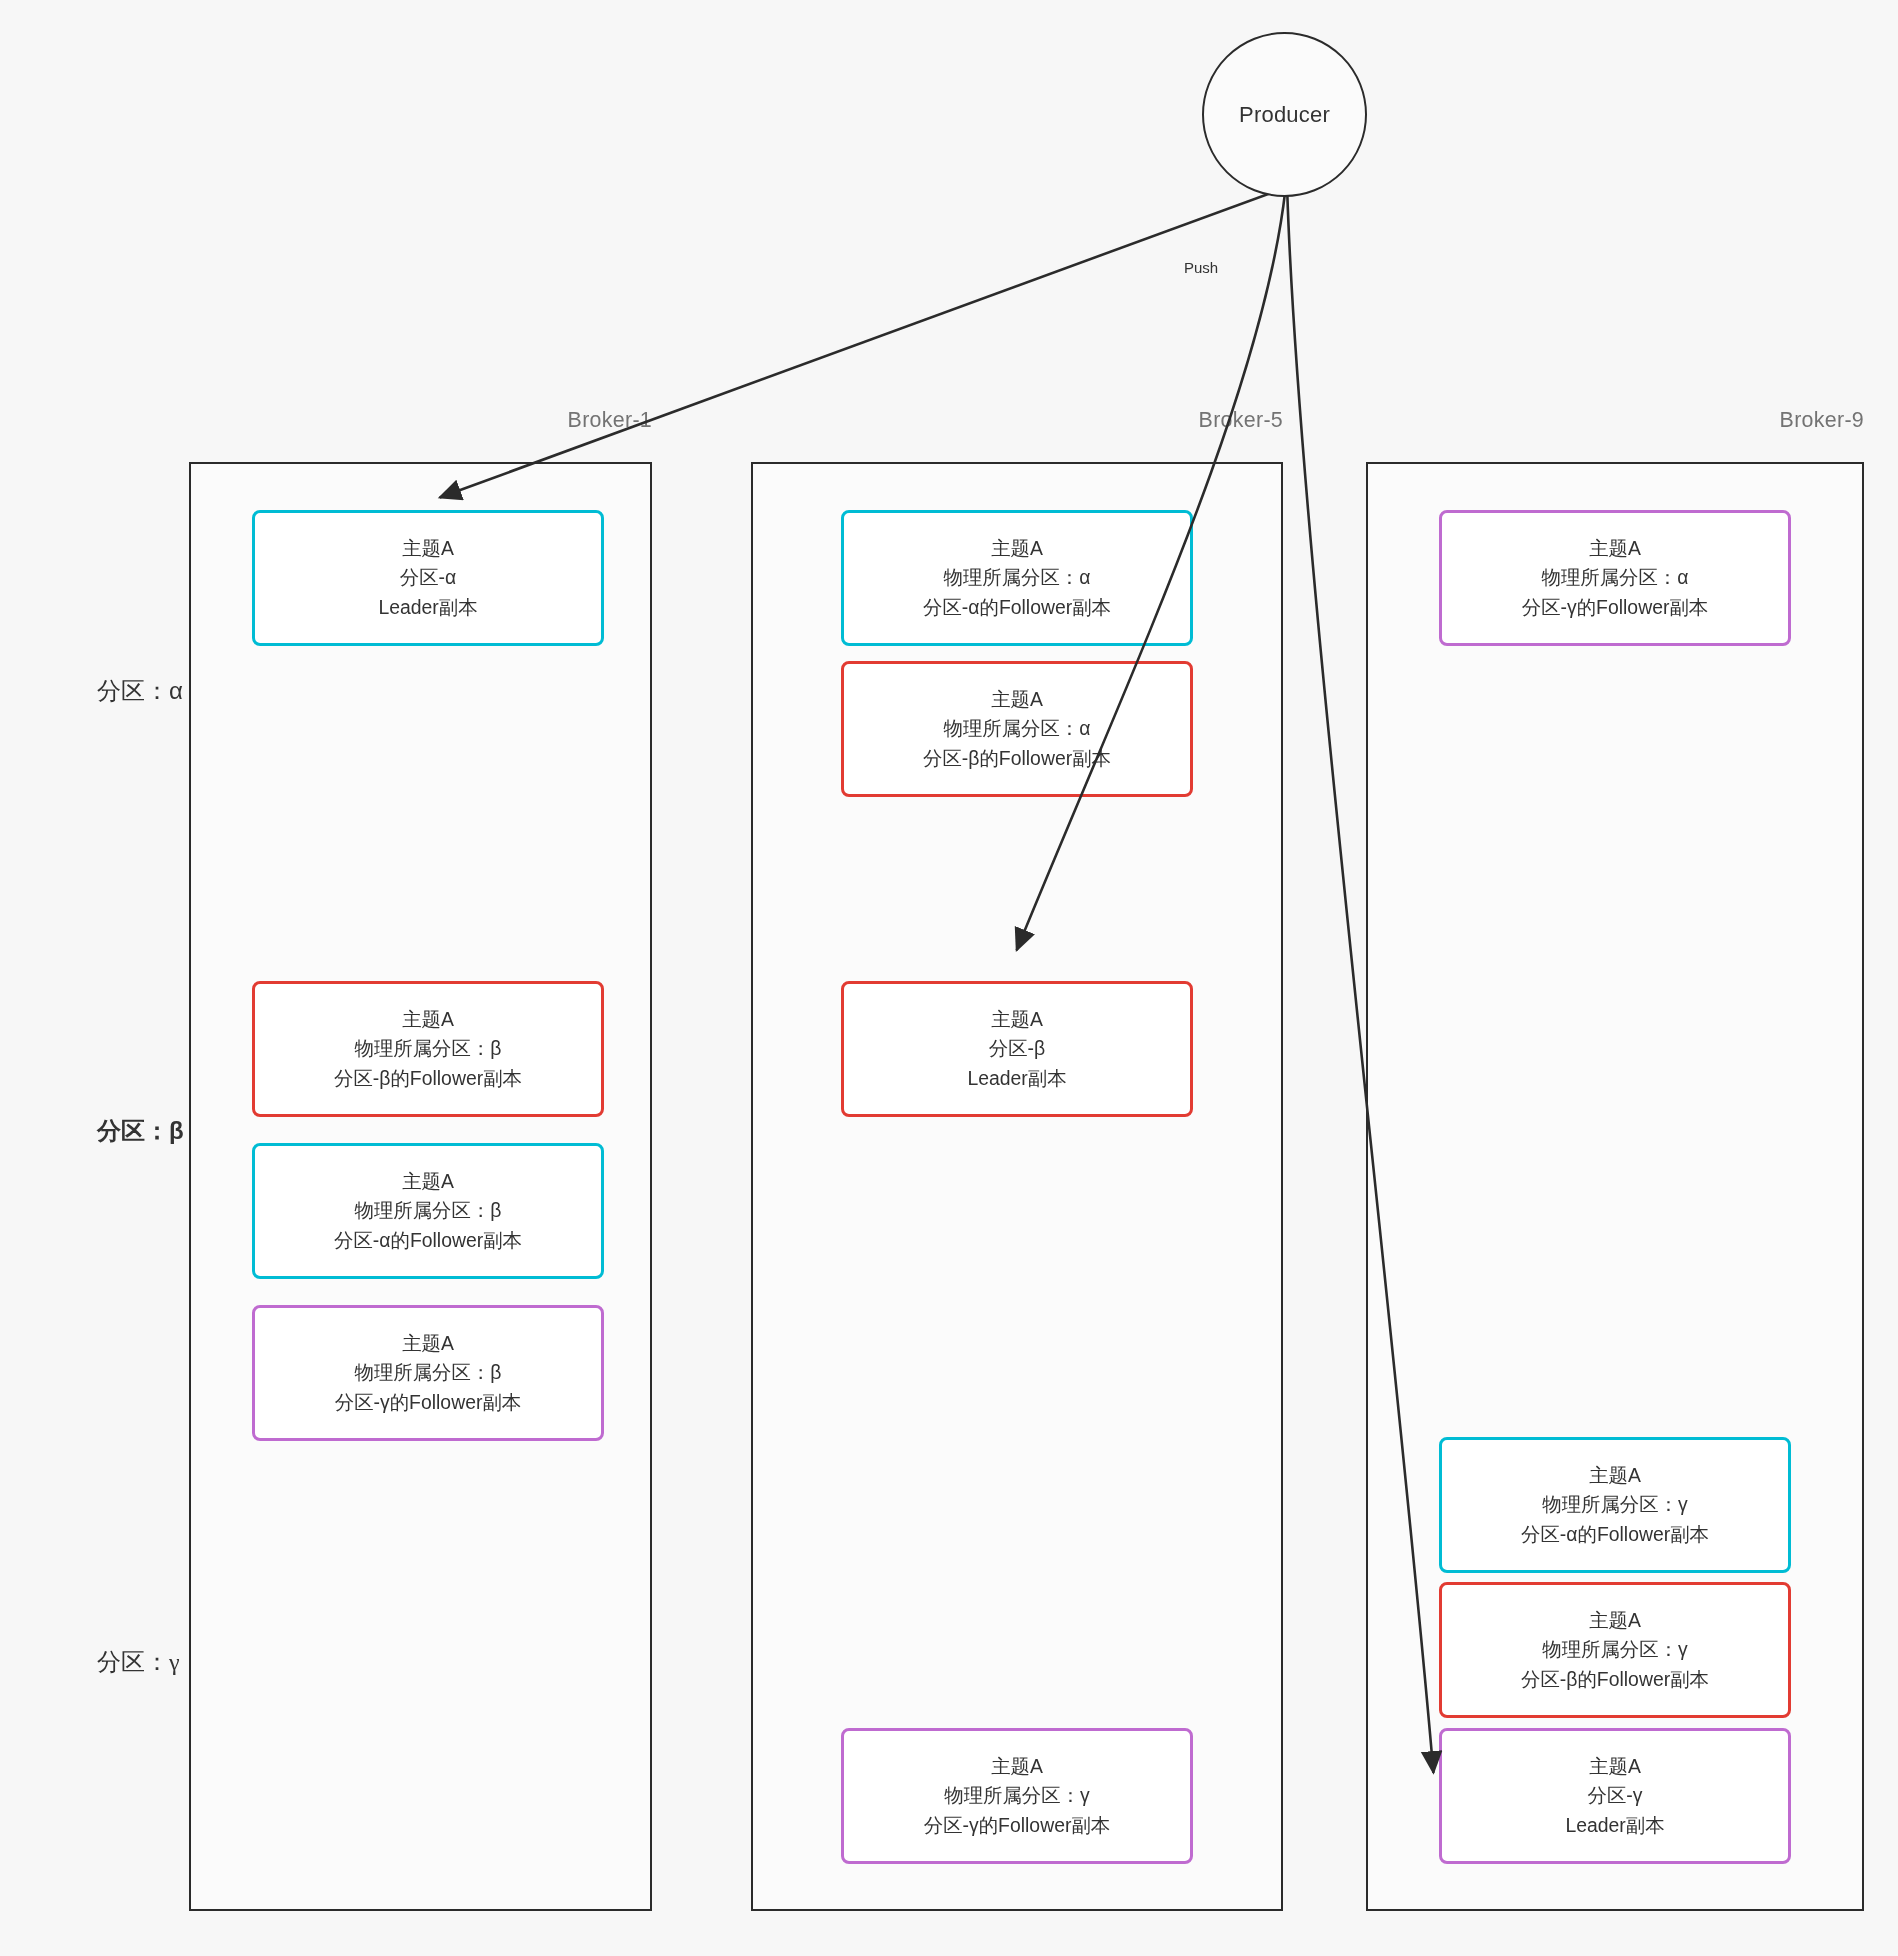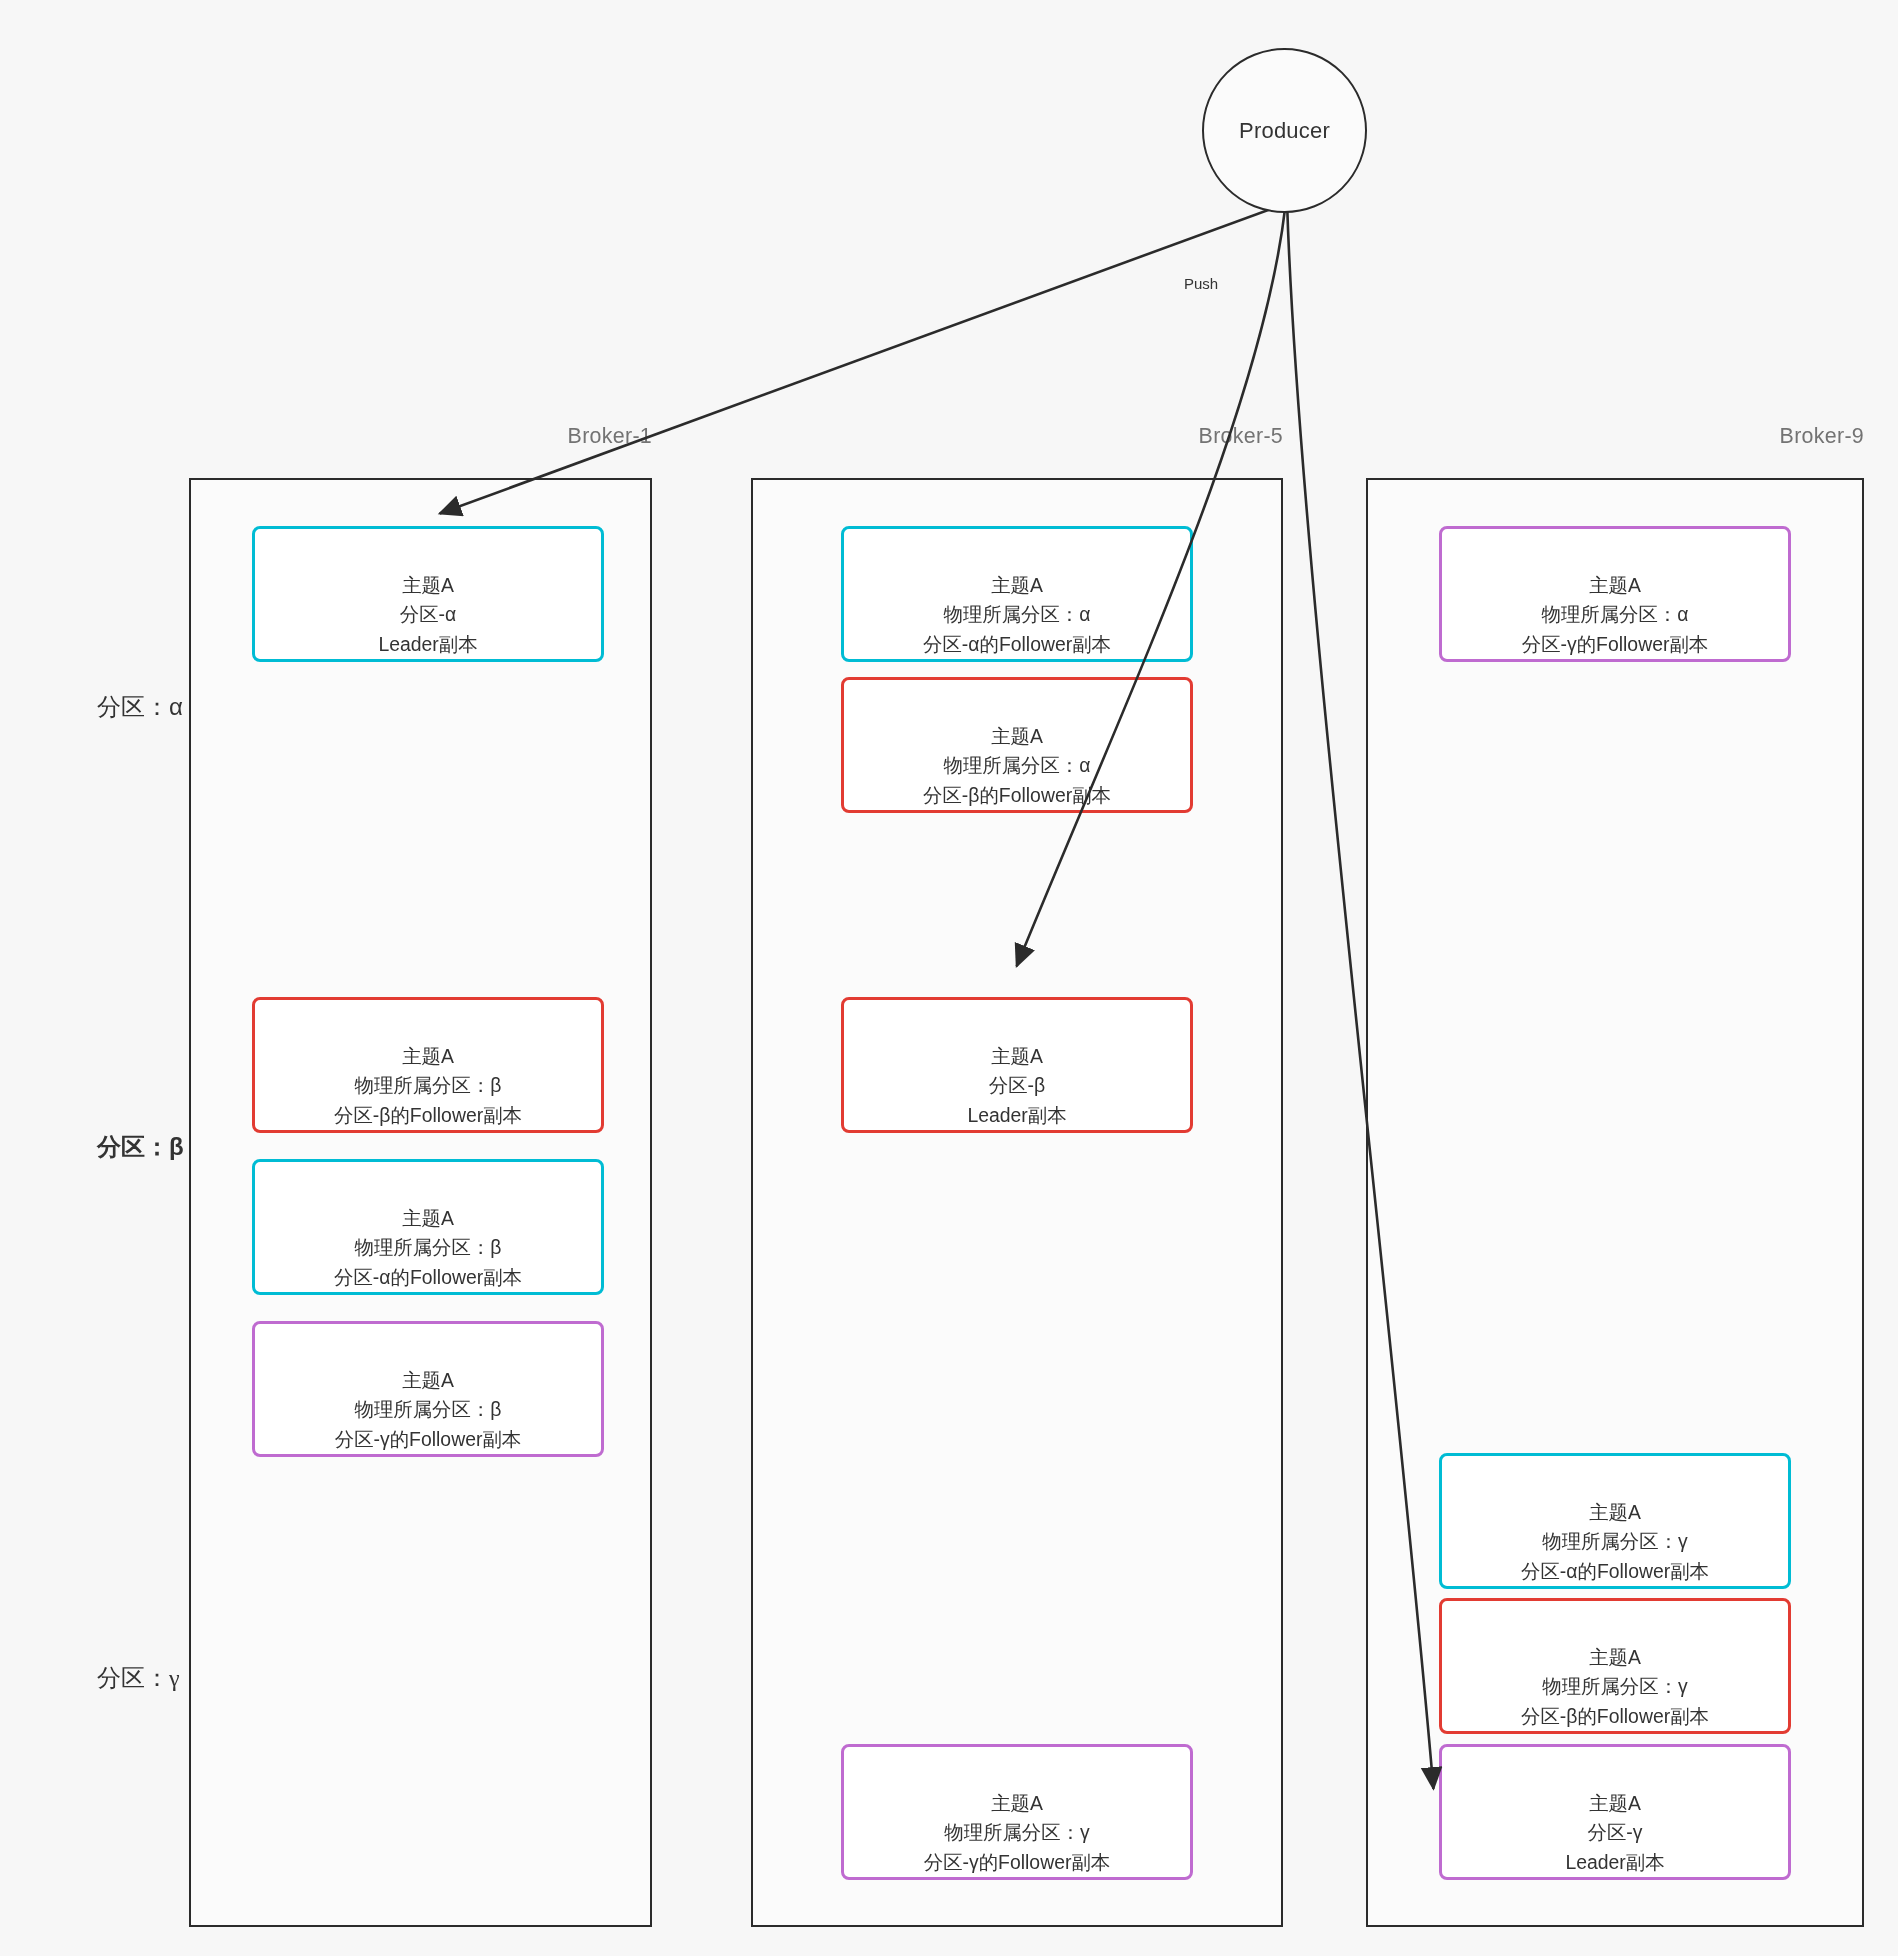--- a/index.html
+++ b/index.html
@@ -13,21 +13,20 @@
     position: relative;
     font-family: "Liberation Sans", "DejaVu Sans", sans-serif;
     color: #333333;
     overflow: hidden;
   }
   #canvas {
     position: absolute;
     left: 0; top: 0;
     width: 1898px;
     height: 1504px;
-    margin-top: 16px;
   }
   #edges {
     position: absolute;
     left: 0; top: 0;
     width: 1898px;
     height: 1956px;
     pointer-events: none;
     z-index: 5;
   }
 
@@ -77,21 +76,21 @@
   
   .replica {
     position: absolute;
     border-width: 3.2px;
     border-style: solid;
     border-radius: 8px;
     background: #ffffff;
     display: flex;
     flex-direction: column;
     align-items: center;
-    justify-content: flex-end;
+    justify-content: center;
     text-align: center;
     line-height: 1.52;
     font-size: 19.4px;
     color: #333;
   }
   .replica span { display: block; white-space: nowrap; }
 
   
   .part-label {
     position: absolute;

